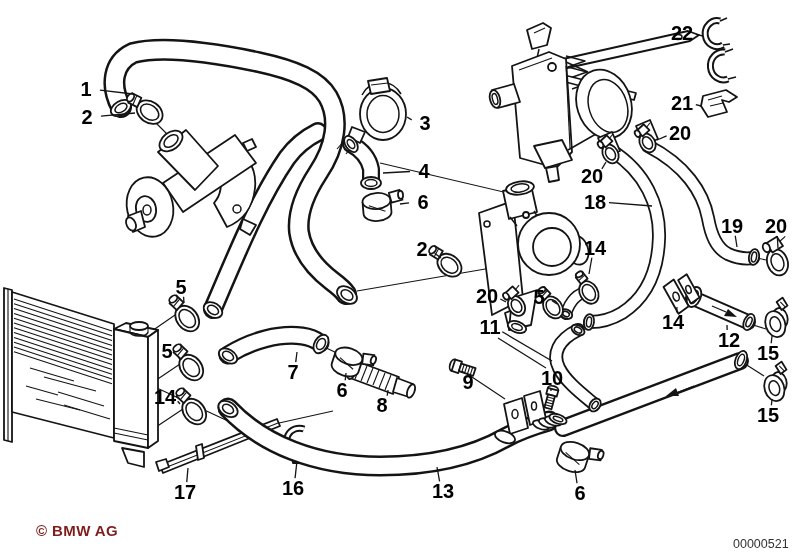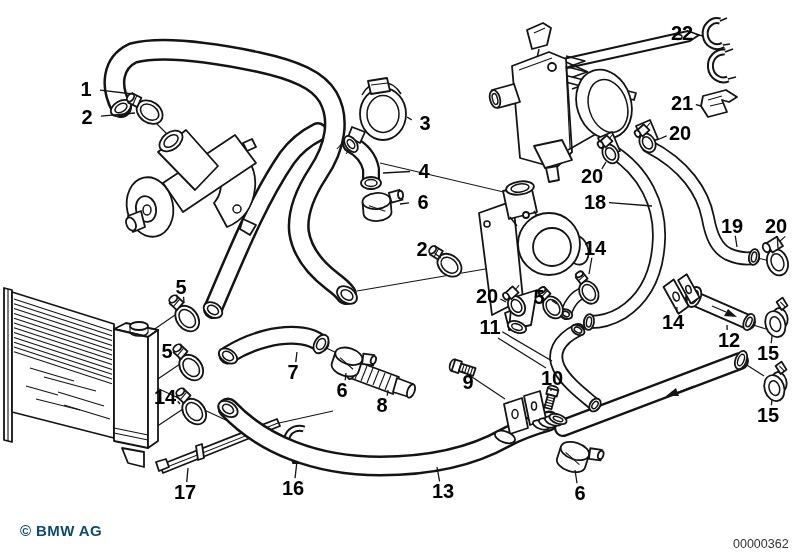--- a/index.html
+++ b/index.html
@@ -8,22 +8,22 @@
   svg{display:block}
   .pw{fill:#fff;stroke:#141414;stroke-width:1.8;stroke-linejoin:round}
   .pn{fill:none;stroke:#141414;stroke-width:1.5;stroke-linejoin:round}
   .th{stroke:#141414;stroke-width:1.1;fill:none}
   .ld{stroke:#141414;stroke-width:1.3}
   .hO{fill:none;stroke:#141414;stroke-linecap:round;stroke-linejoin:round}
   .hI{fill:none;stroke:#fff;stroke-linecap:round;stroke-linejoin:round}
   .cO{fill:none;stroke:#141414;stroke-width:7}
   .cI{fill:none;stroke:#fff;stroke-width:3}
   .callout{font:700 20px "Liberation Sans",sans-serif;fill:#000;text-anchor:middle}
-  .copyright{position:absolute;left:20px;top:522px;font-size:15px;font-weight:700;
-             color:#0c4a6e;letter-spacing:.4px}
+  .copyright{position:absolute;left:36px;top:522px;font-size:15px;font-weight:700;
+             color:#7f1d1d;letter-spacing:.4px}
   .docnum{position:absolute;left:733px;top:537px;font-size:12.5px;color:#333}
 </style>
 </head>
 <body>
 
 <div class="stage">
 <svg id="art" width="799" height="559" viewBox="0 0 799 559">
 
   <g>
     <line class="th" x1="128" y1="95" x2="173" y2="140"></line>
@@ -521,14 +521,14 @@
         <line x1="727.1497079187258" y1="330.08772099317366" x2="727" y2="325" class="ld"></line>
         <text x="729" y="347" class="callout">12</text>
         <line x1="771.2065506721576" y1="343.2658283166642" x2="772" y2="336" class="ld"></line>
         <text x="768" y="360" class="callout">15</text>
         <line x1="771.3954987505086" y1="405.29857499854666" x2="772" y2="399" class="ld"></line>
         <text x="768" y="422" class="callout">15</text>
       </g>
 </svg>
 
 <div class="copyright">© BMW AG</div>
-<div class="docnum">00000362</div>
+<div class="docnum">00000521</div>
 </div>
 
 </body></html>

